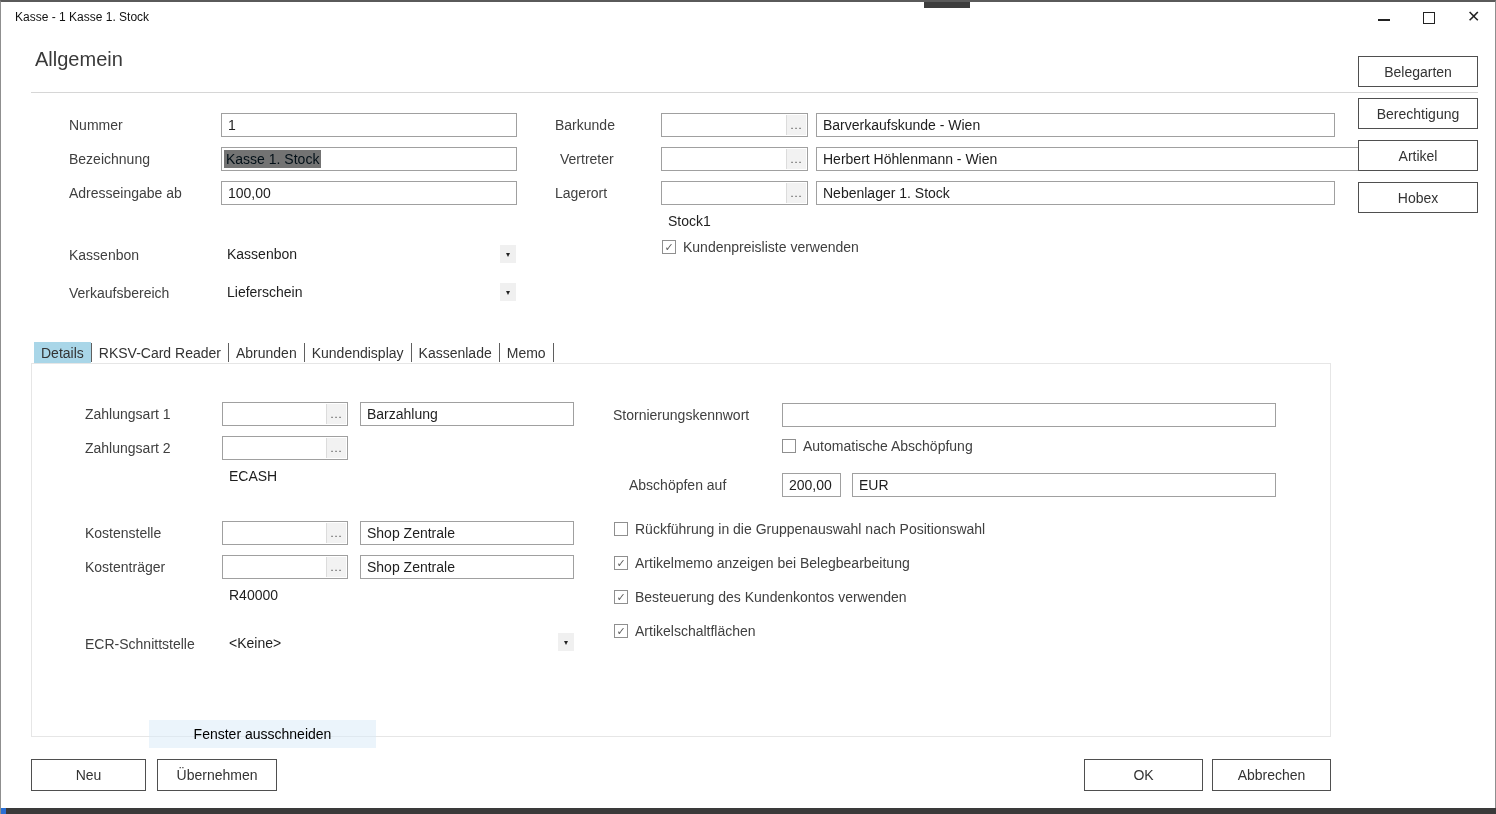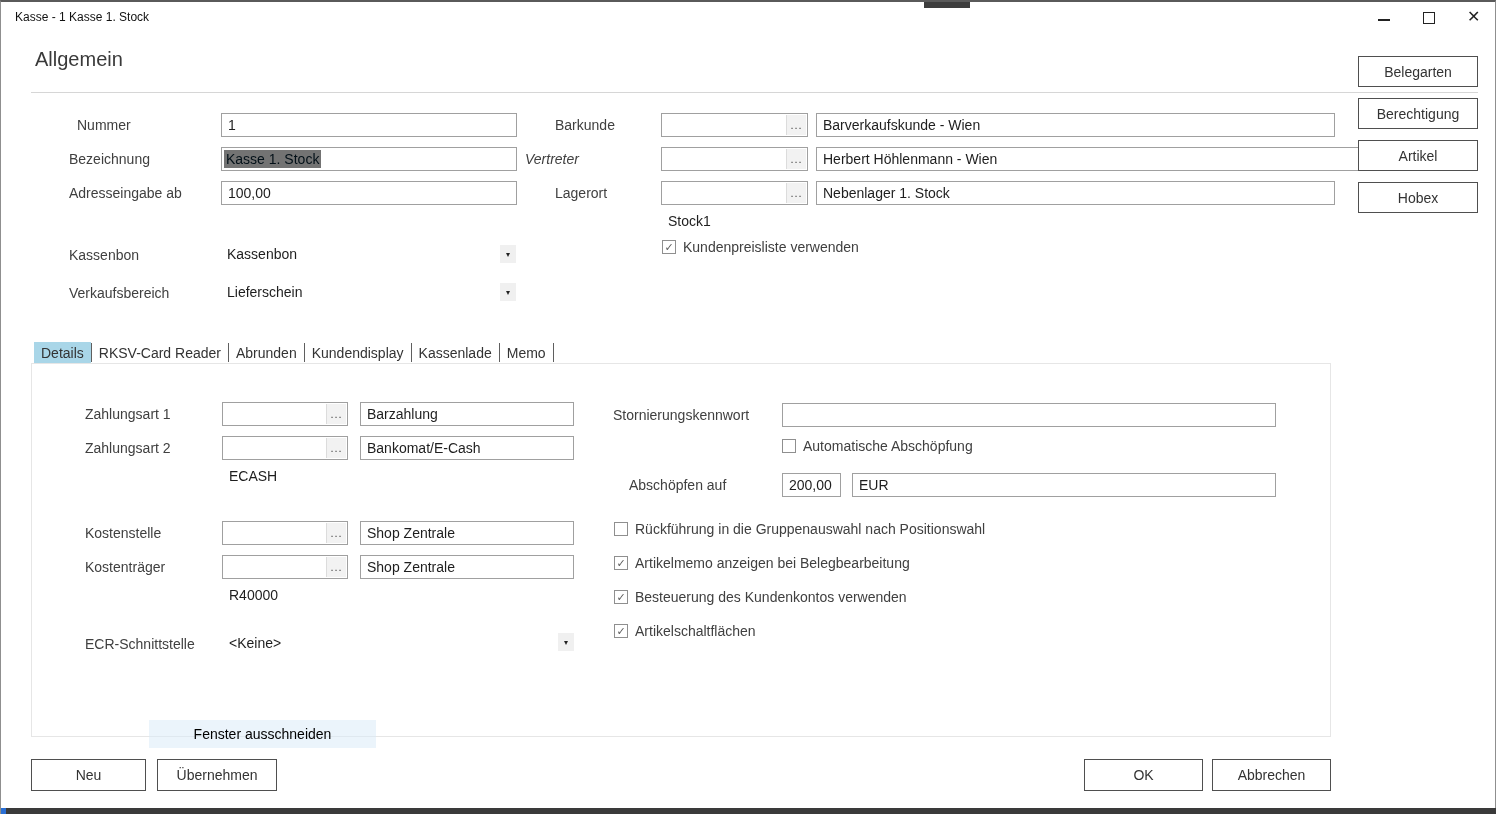--- a/index.html
+++ b/index.html
@@ -89,39 +89,39 @@
 
   <div class="titlebar-text">Kasse - 1 Kasse 1. Stock</div>
   <div class="top-artifact"></div>
   <div class="win-min-glyph"></div>
   <div class="win-max-glyph"></div>
   <div class="win-close-glyph">✕</div>
 
   <div class="heading">Allgemein</div>
   <div class="heading-rule"></div>
 
-  <div class="lbl" style="left:76px; top:115px;">Nummer</div>
+  <div class="lbl" style="left:68px; top:115px;">Nummer</div>
   <input class="tbox" style="left: 220px; top: 111px; width: 296px;" value="1">
 
   <div class="lbl" style="left:68px; top:149px;">Bezeichnung</div>
   <div class="tbox-div" style="left:220px; top:145px; width:296px;">
     <span class="selection">Kasse 1. Stock</span>
   </div>
 
   <div class="lbl" style="left:68px; top:183px;">Adresseingabe ab</div>
   <input class="tbox" style="left: 220px; top: 179px; width: 296px;" value="100,00">
 
   <div class="lbl" style="left:554px; top:115px;">Barkunde</div>
   <div class="codefield" style="left:660px; top:111px; width:147px;">
     <input value="D00009" style="">
     <span class="ellipsis-btn">...</span>
   </div>
   <input class="tbox" style="left: 815px; top: 111px; width: 519px;" value="Barverkaufskunde - Wien">
 
-  <div class="lbl" style="left:524px; top:149px;font-style:italic;">Vertreter</div>
+  <div class="lbl" style="left:559px; top:149px;">Vertreter</div>
   <div class="codefield" style="left:660px; top:145px; width:147px;">
     <input value="V001" style="">
     <span class="ellipsis-btn">...</span>
   </div>
   <input class="tbox" style="left: 815px; top: 145px; width: 547px;" value="Herbert Höhlenmann - Wien">
 
   <div class="lbl" style="left:554px; top:183px;">Lagerort</div>
   <div class="codefield" style="left:660px; top:179px; width:147px;">
     <input value="Stock1" style="">
     <span class="ellipsis-btn">...</span>
@@ -172,21 +172,20 @@
     <input value="BAR" style="">
     <span class="ellipsis-btn">...</span>
   </div>
   <input class="tbox" style="left: 359px; top: 400px; width: 214px;" value="Barzahlung">
 
   <div class="lbl" style="left:84px; top:438px;">Zahlungsart 2</div>
   <div class="codefield" style="left:221px; top:434px; width:126px;">
     <input value="ECASH" style="">
     <span class="ellipsis-btn">...</span>
   </div>
-  <input class="tbox" style="left: 359px; top: 434px; width: 214px;" value="Bankomat/E-Cash">
 
   <div class="lbl" style="left:84px; top:523px;">Kostenstelle</div>
   <div class="codefield" style="left:221px; top:519px; width:126px;">
     <input value="T40000" style="">
     <span class="ellipsis-btn">...</span>
   </div>
   <input class="tbox" style="left: 359px; top: 519px; width: 214px;" value="Shop Zentrale">
 
   <div class="lbl" style="left:84px; top:557px;">Kostenträger</div>
   <div class="codefield" style="left:221px; top:553px; width:126px;">

